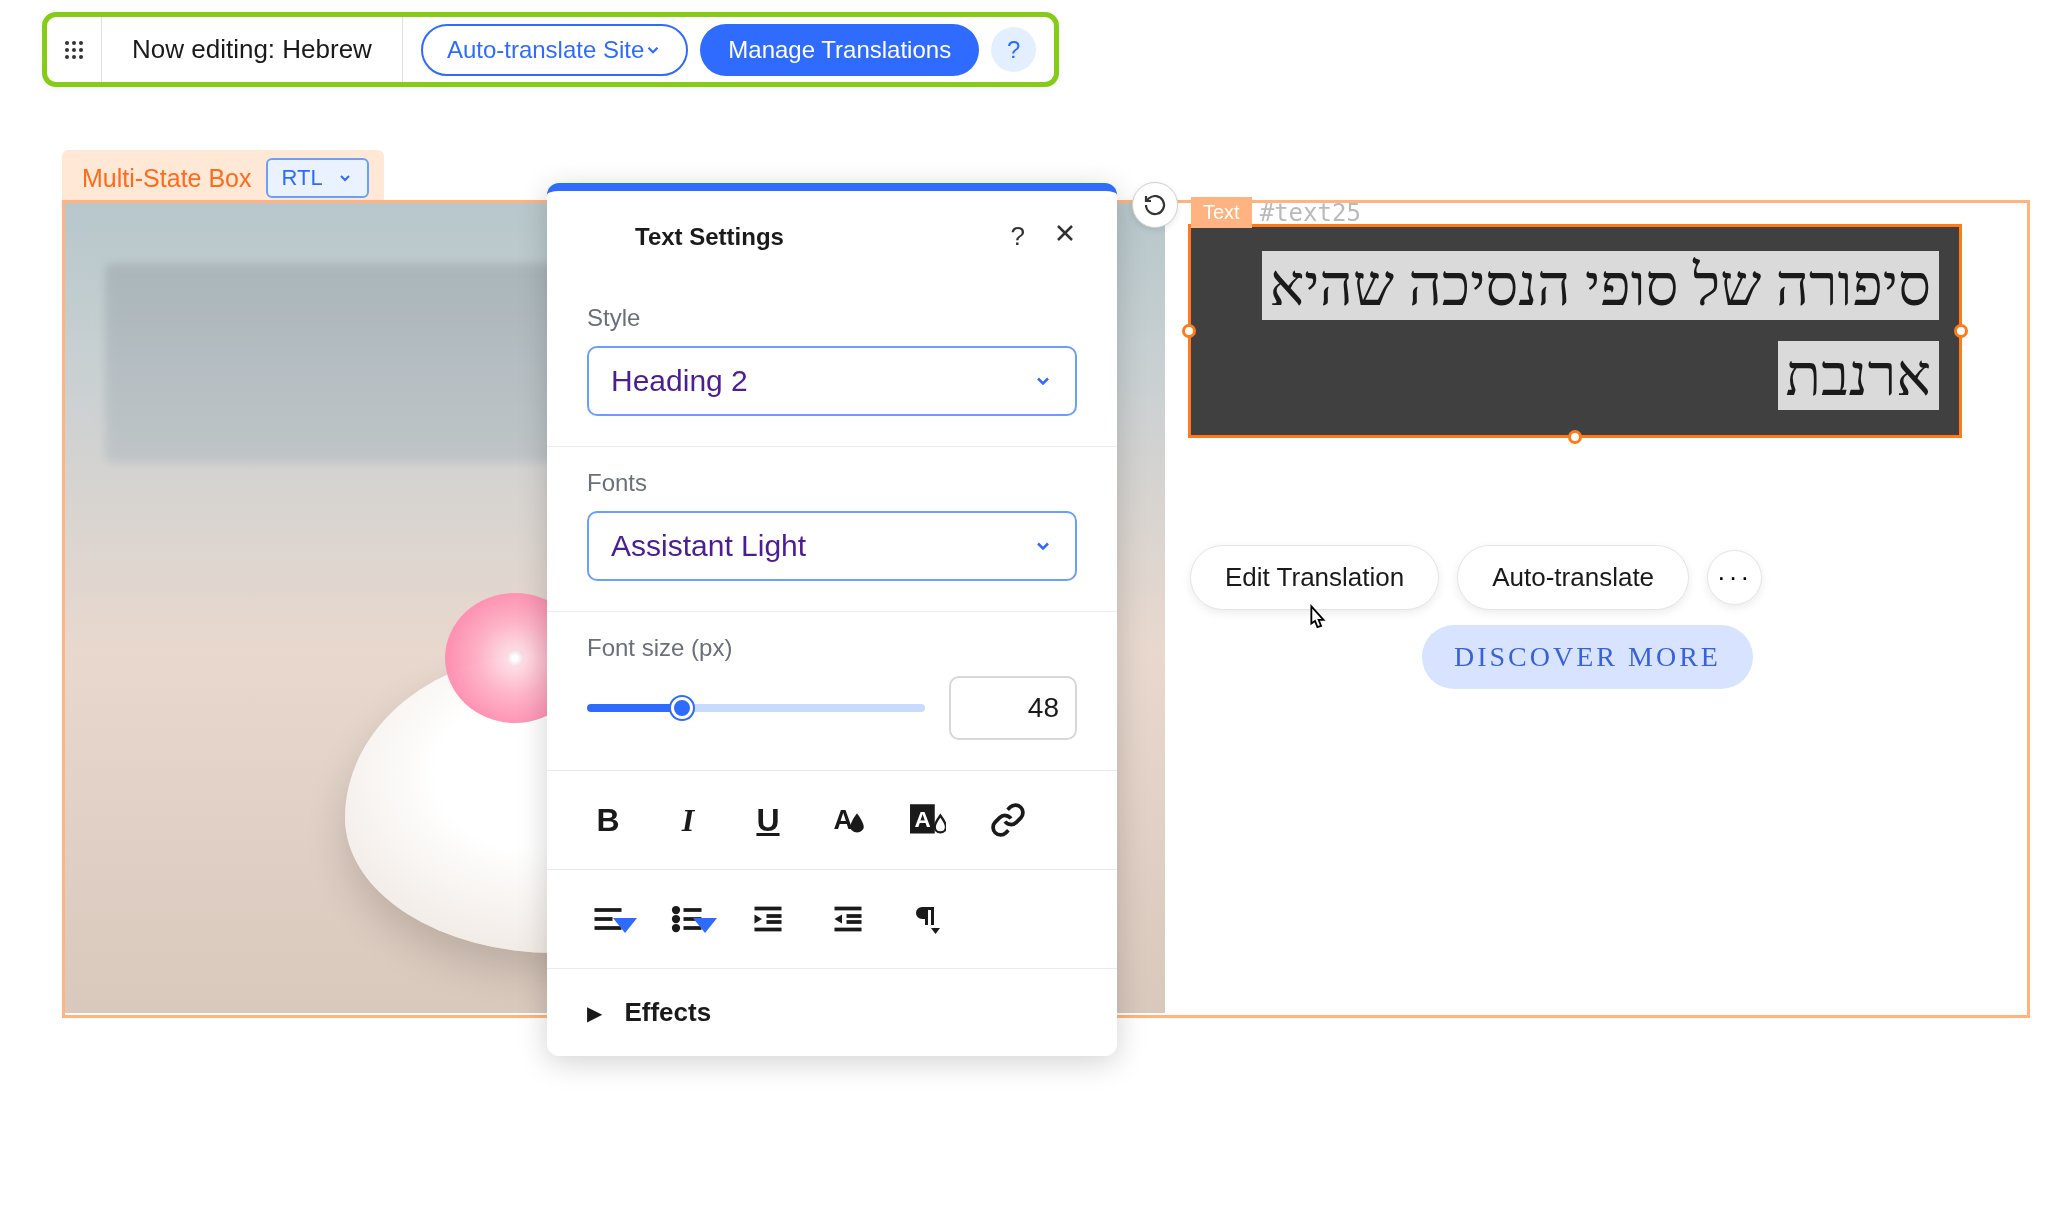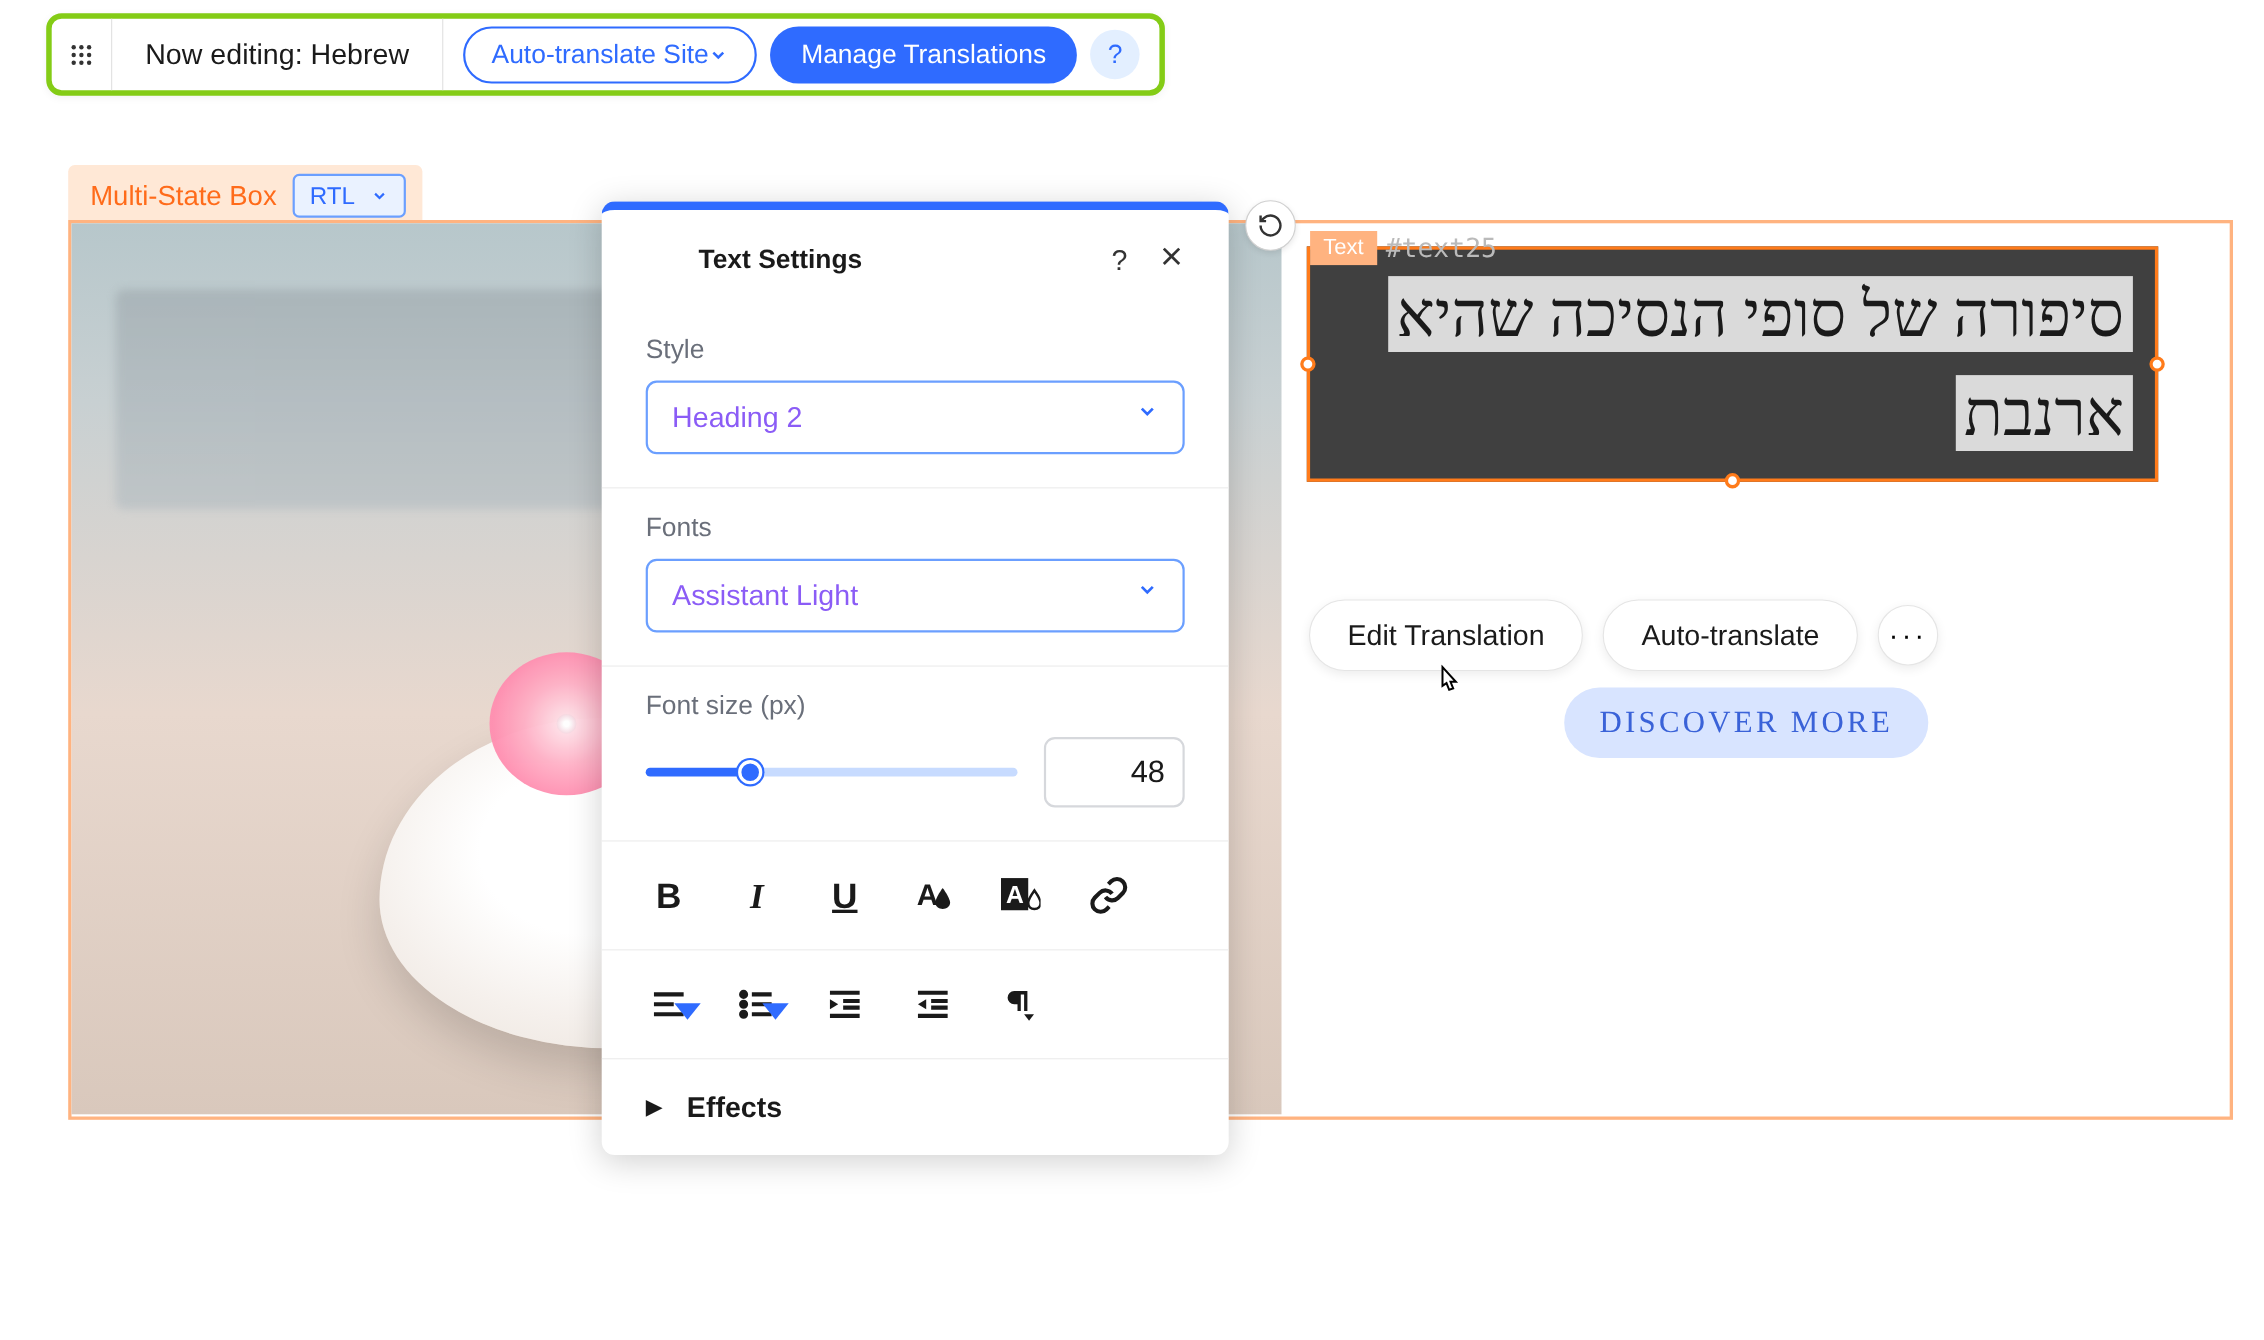--- a/index.html
+++ b/index.html
@@ -224,25 +224,25 @@
     .settings-section-label {
       color: #6a6f7a;
       font-size: 24px;
       margin-bottom: 14px;
     }
     .select-box {
       width: 100%;
       border: 2px solid #6b9fff;
       border-radius: 10px;
       padding: 16px 22px;
-      font-size: 26px;
-      color: #8b5cf6;
+      font-size: 30px;
+      color: #4c1d95;
       display: flex;
       justify-content: space-between;
-      align-items: flex-start;
+      align-items: center;
       cursor: pointer;
       background: #fff;
     }
     .chev { color: #2f6bff; }
     
     .fontsize-row {
       display: flex;
       align-items: center;
       gap: 24px;
     }
@@ -335,21 +335,20 @@
     
     
     .text-label-tag {
       position: absolute;
       top: 197px;
       left: 1191px;
       display: flex;
       align-items: center;
       gap: 0;
       z-index: 4;
-      margin-top: 13px;
     }
     .text-label-badge {
       background: #ffb380;
       color: #fff;
       font-size: 20px;
       padding: 4px 12px;
     }
     .text-label-id {
       color: #bababa;
       font-size: 24px;

